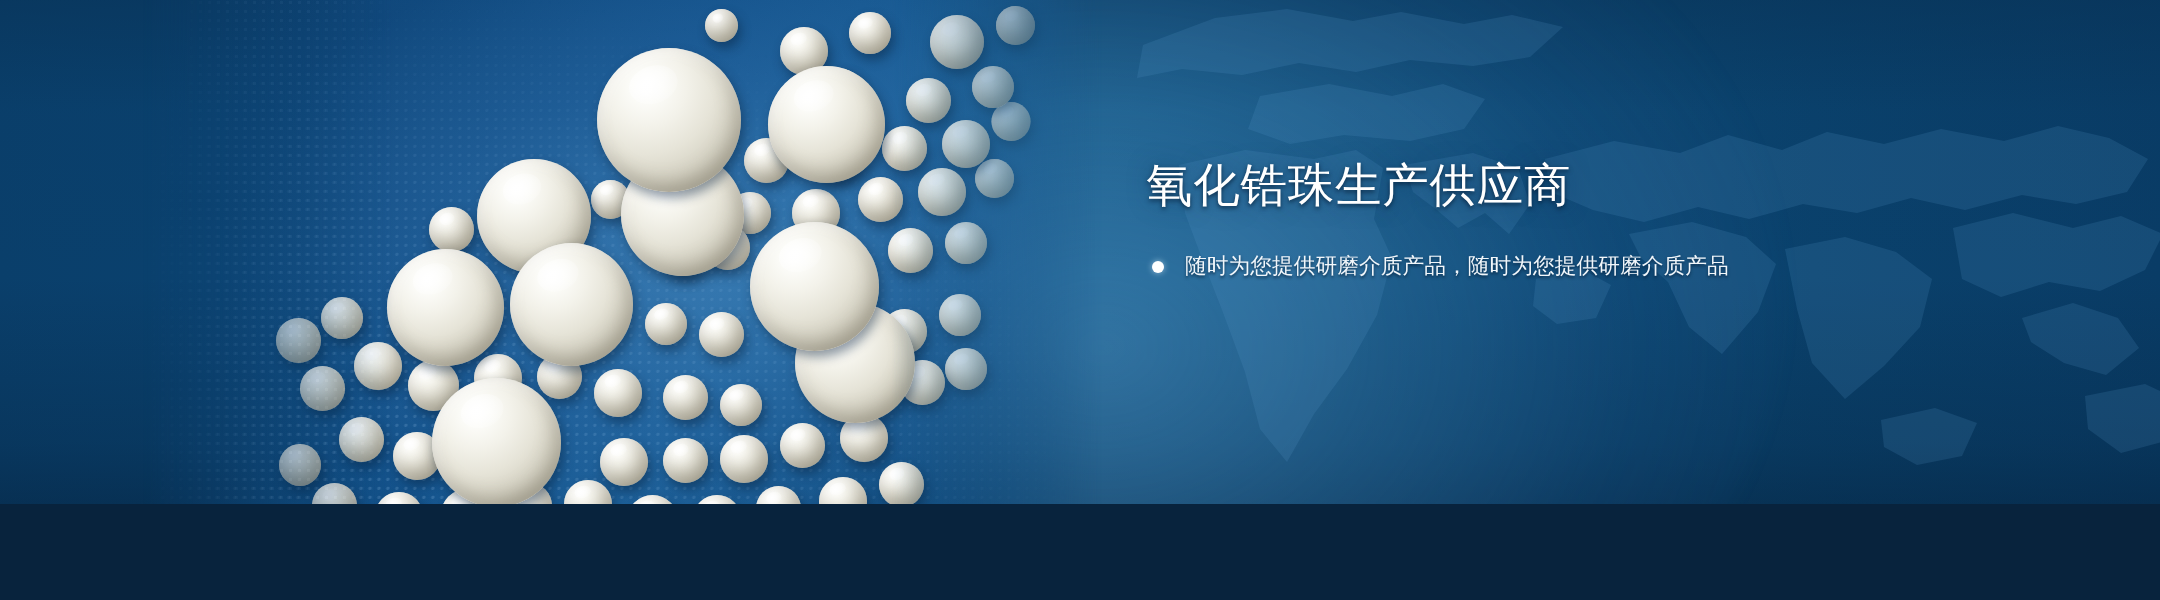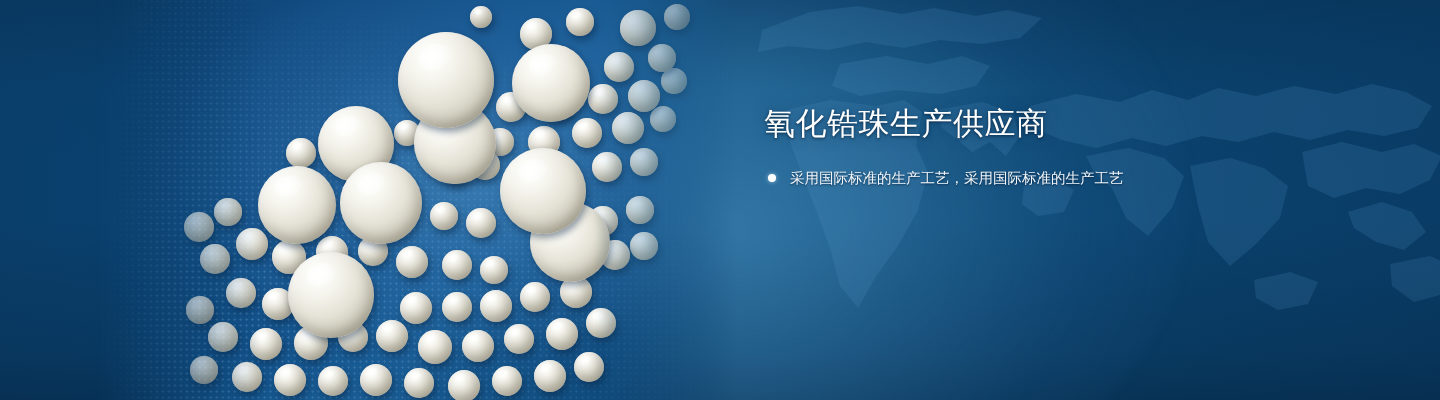--- a/index.html
+++ b/index.html
@@ -3,21 +3,21 @@
 <meta charset="utf-8">
 <style>
   html, body {
     margin: 0;
     padding: 0;
     background: #08233d;
   }
   #banner {
     position: relative;
     width: 1440px;
-    height: 400px;
+    height: 336px;
     overflow: hidden;
     font-family: "Liberation Sans", "DejaVu Sans", sans-serif;
     background: #0369a1;
   }
 
   
   .bg-base {
     position: absolute;
     inset: 0;
     background:
@@ -301,18 +301,18 @@
         <div class="bead" style="left: 439px; top: 360px; width: 32px; height: 32px; z-index: 132;"></div>
         <div class="bead" style="left: 479px; top: 352px; width: 30px; height: 30px; z-index: 130;"></div>
       </div>
   </div>
 
   <div class="copy">
     <h1 class="headline">氧化锆珠生产供应商</h1>
     <ul class="bullets">
       <li class="bullet">
         <span class="dot"></span>
-        <span>采用国际标准的生产工艺，采用国际标准的生产工艺</span>
+        <span>随时为您提供研磨介质产品，随时为您提供研磨介质产品</span>
       </li>
     </ul>
   </div>
 
 </div>
 
 </body></html>

